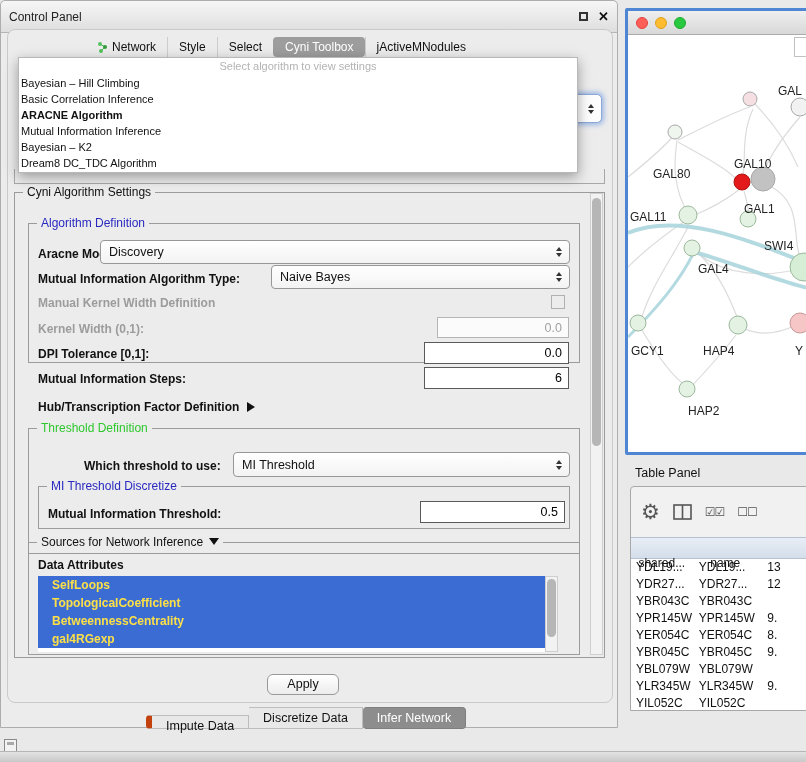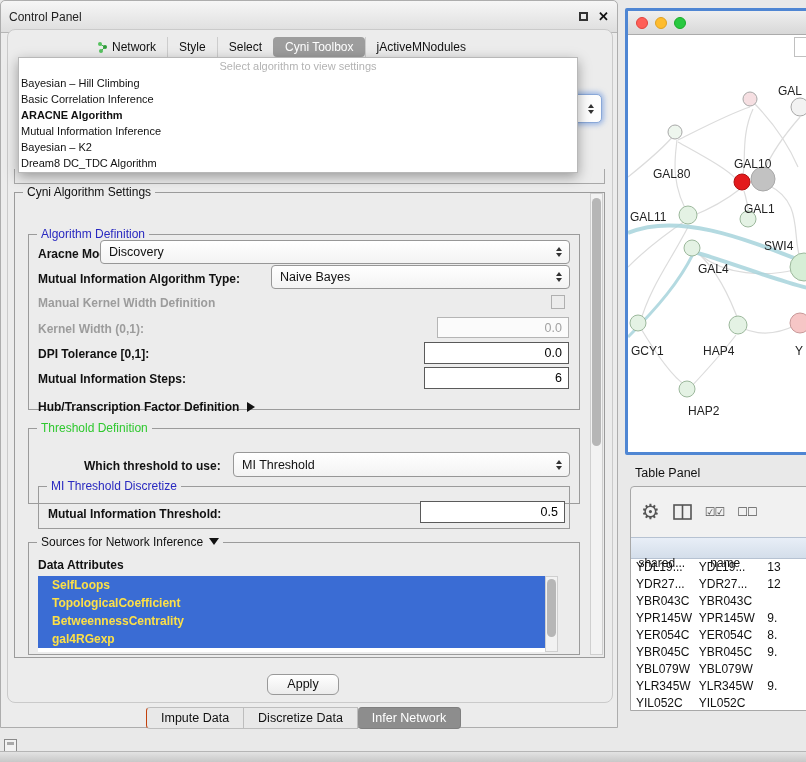--- a/index.html
+++ b/index.html
@@ -73,21 +73,21 @@
 
   .vscroll { position:absolute; background:#f2f2f2; border:1px solid #cfcfcf; }
   .vthumb { position:absolute; left:1px; width:9px; background:#b6b6b6; border-radius:5px; }
 
   .apply-btn { position:absolute; left:267px; top:674px; width:72px; height:21px;
                background:linear-gradient(#ffffff,#ececec); border:1px solid #999;
                border-radius:6px; font-size:12.5px; text-align:center; line-height:19px; }
 
   .btabs { position:absolute; left:146px; top:707px; height:22px; display:flex; font-size:12.5px; }
   .btab { padding:3px 14px; border:1px solid #bdbdbd; background:#e8e8e8; border-left:none; }
-  .btab:first-child { border-left:1px solid #c2410c; border-radius:4px 0 0 4px; }
+  .btab:first-child { border-left:6px solid #c2410c; border-radius:4px 0 0 4px;margin-top:8px; }
   .btab.sel { background:#8d8d8d; color:#fff; border-color:#7f7f7f; border-radius:4px; }
 
   
   .net-win { position:absolute; left:625px; top:8px; width:190px; height:447px;
              border:3px solid #4f86d3; border-radius:2px; background:#fff; overflow:hidden; }
   .net-title { height:24px; background:linear-gradient(#efefef,#d8d8d8); border-bottom:1px solid #ababab;
                display:flex; align-items:center; padding-left:8px; gap:7px; }
   .tl { width:12px; height:12px; border-radius:50%; }
   .tl.red { background:#ff5f57; border:1px solid #e0443e; }
   .tl.yel { background:#febc2e; border:1px solid #dea123; }
@@ -168,21 +168,21 @@
   </div>
 
   <div class="group" style="left:14px; top:192px; width:591px; height:466px;">
     <span class="gtitle">Cyni Algorithm Settings</span>
   </div>
 
   <div class="vscroll" style="left:590px; top:193px; width:13px; height:462px;">
     <div class="vthumb" style="top:4px; height:248px;"></div>
   </div>
 
-  <div class="group" style="left:28px; top:234px; width:552px; height:176px;">
+  <div class="group" style="left:28px; top:223px; width:552px; height:140px;">
     <span class="gtitle blue">Algorithm Definition</span>
   </div>
 
   <span class="lbl" style="left:38px; top:247px;">Aracne Mode:</span>
   <div class="combo" style="left:100px; top:240px; width:470px;">
     <span>Discovery</span>
     <span class="carets">
         <span class="up"></span>
         <span class="dn"></span>
       </span>
@@ -206,21 +206,21 @@
   <span class="lbl" style="left:38px; top:347px;">DPI Tolerance [0,1]:</span>
   <input class="tfield" style="left: 424px; top: 342px; width: 145px;" value="0.0">
 
   <span class="lbl" style="left:38px; top:372px;">Mutual Information Steps:</span>
   <input class="tfield" style="left: 424px; top: 367px; width: 145px;" value="6">
 
   <span class="lbl" style="left:38px; top:400px;">
     <span>Hub/Transcription Factor Definition</span><span class="tri-right"></span>
   </span>
 
-  <div class="group" style="left:28px; top:428px; width:552px; height:76px;">
+  <div class="group" style="left:28px; top:428px; width:552px; height:126px;">
     <span class="gtitle green">Threshold Definition</span>
   </div>
 
   <span class="lbl" style="left:84px; top:459px;">Which threshold to use:</span>
   <div class="combo" style="left:233px; top:452px; width:337px; height:25px;">
     <span>MI Threshold</span>
     <span class="carets">
         <span class="up"></span>
         <span class="dn"></span>
       </span>

